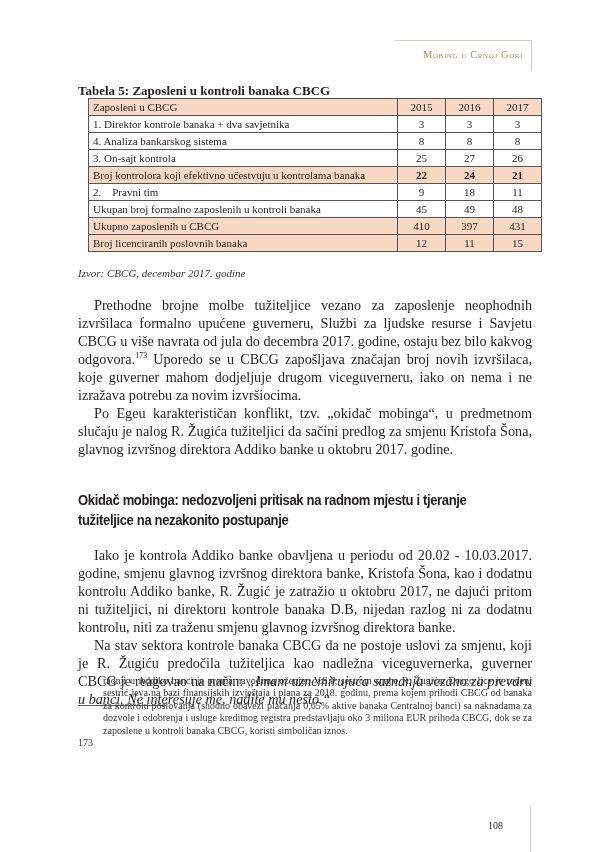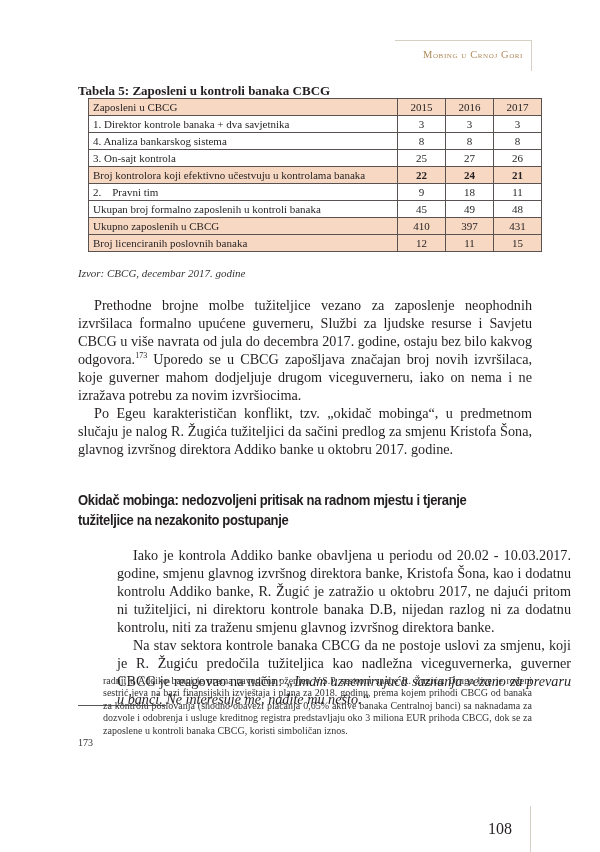--- a/index.html
+++ b/index.html
@@ -15,31 +15,31 @@
     table.data td.num { text-align: center; width: 39px; }
     table.data tr.hl td { background: #f7d8c3; }
     table.data tr.hl.bold td.num { font-weight: bold; }
 
     .source { position: absolute; left: 78px; top: 267px; font-size: 11px; font-style: italic; color: #333; white-space: nowrap; }
 
     .body-text { position: absolute; left: 78px; width: 454px; font-size: 14.2px; line-height: 18px; text-align: justify; }
     .body-text p { margin: 0; text-indent: 16px; }
     .body-text sup { font-size: 8px; line-height: 0; }
     .p1 { top: 296px; }
-    .p3 { top: 546px; margin-left: 39px; }
+    .p3 { top: 546px; }
 
     .section-heading { position: absolute; left: 78px; top: 490px; width: 460px; font-family: "Liberation Sans", "DejaVu Sans", sans-serif; font-weight: bold; font-size: 14.5px; line-height: 20px; letter-spacing: -0.4px; transform: scaleX(0.9); transform-origin: left top; }
 
     .fn-rule { position: absolute; left: 78px; top: 705px; width: 88px; height: 1px; background: #555; }
     .footnotes { position: absolute; left: 78px; top: 675px; width: 454px; font-size: 10px; line-height: 12.4px; font-family: "Liberation Serif", serif; color: #333; }
     .fn-cont { padding-left: 25px; text-align: justify; }
     .fn-item { display: flex; }
     .fn-num { width: 25px; flex: none; }
 
-    .page-number { position: absolute; left: 488px; top: 820px; font-size: 16px; }
+    .page-number { position: absolute; left: 488px; top: 820px; font-size: 10px; }
     .page-rule { position: absolute; left: 530px; top: 806px; width: 1px; height: 46px; background: #d6d1c4; }
   </style>
 </head>
 <body>
 
 <div class="running-head">
   <span>Mobing u Crnoj Gori</span>
 </div>
 
 <div class="table-caption">Tabela 5: Zaposleni u kontroli banaka CBCG</div>

